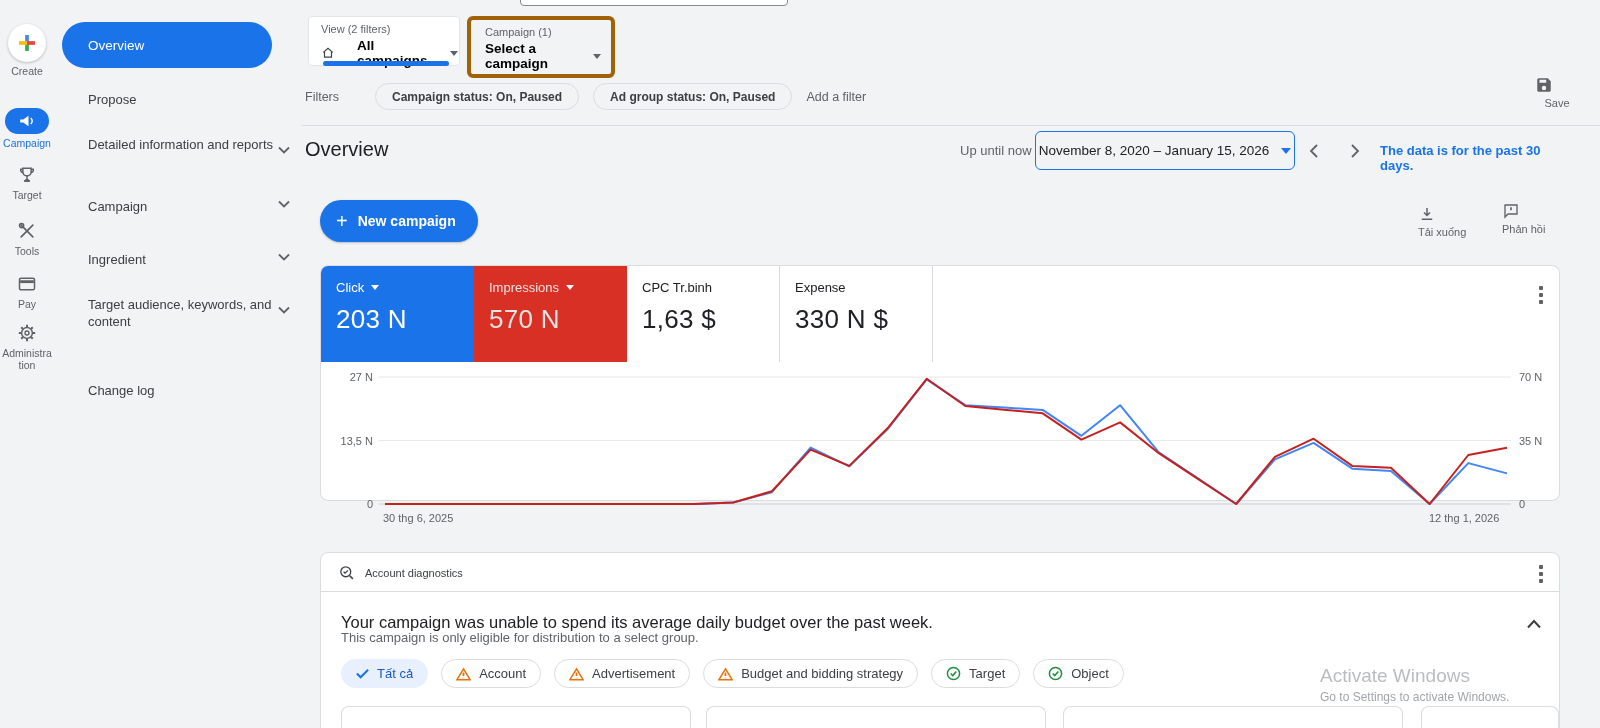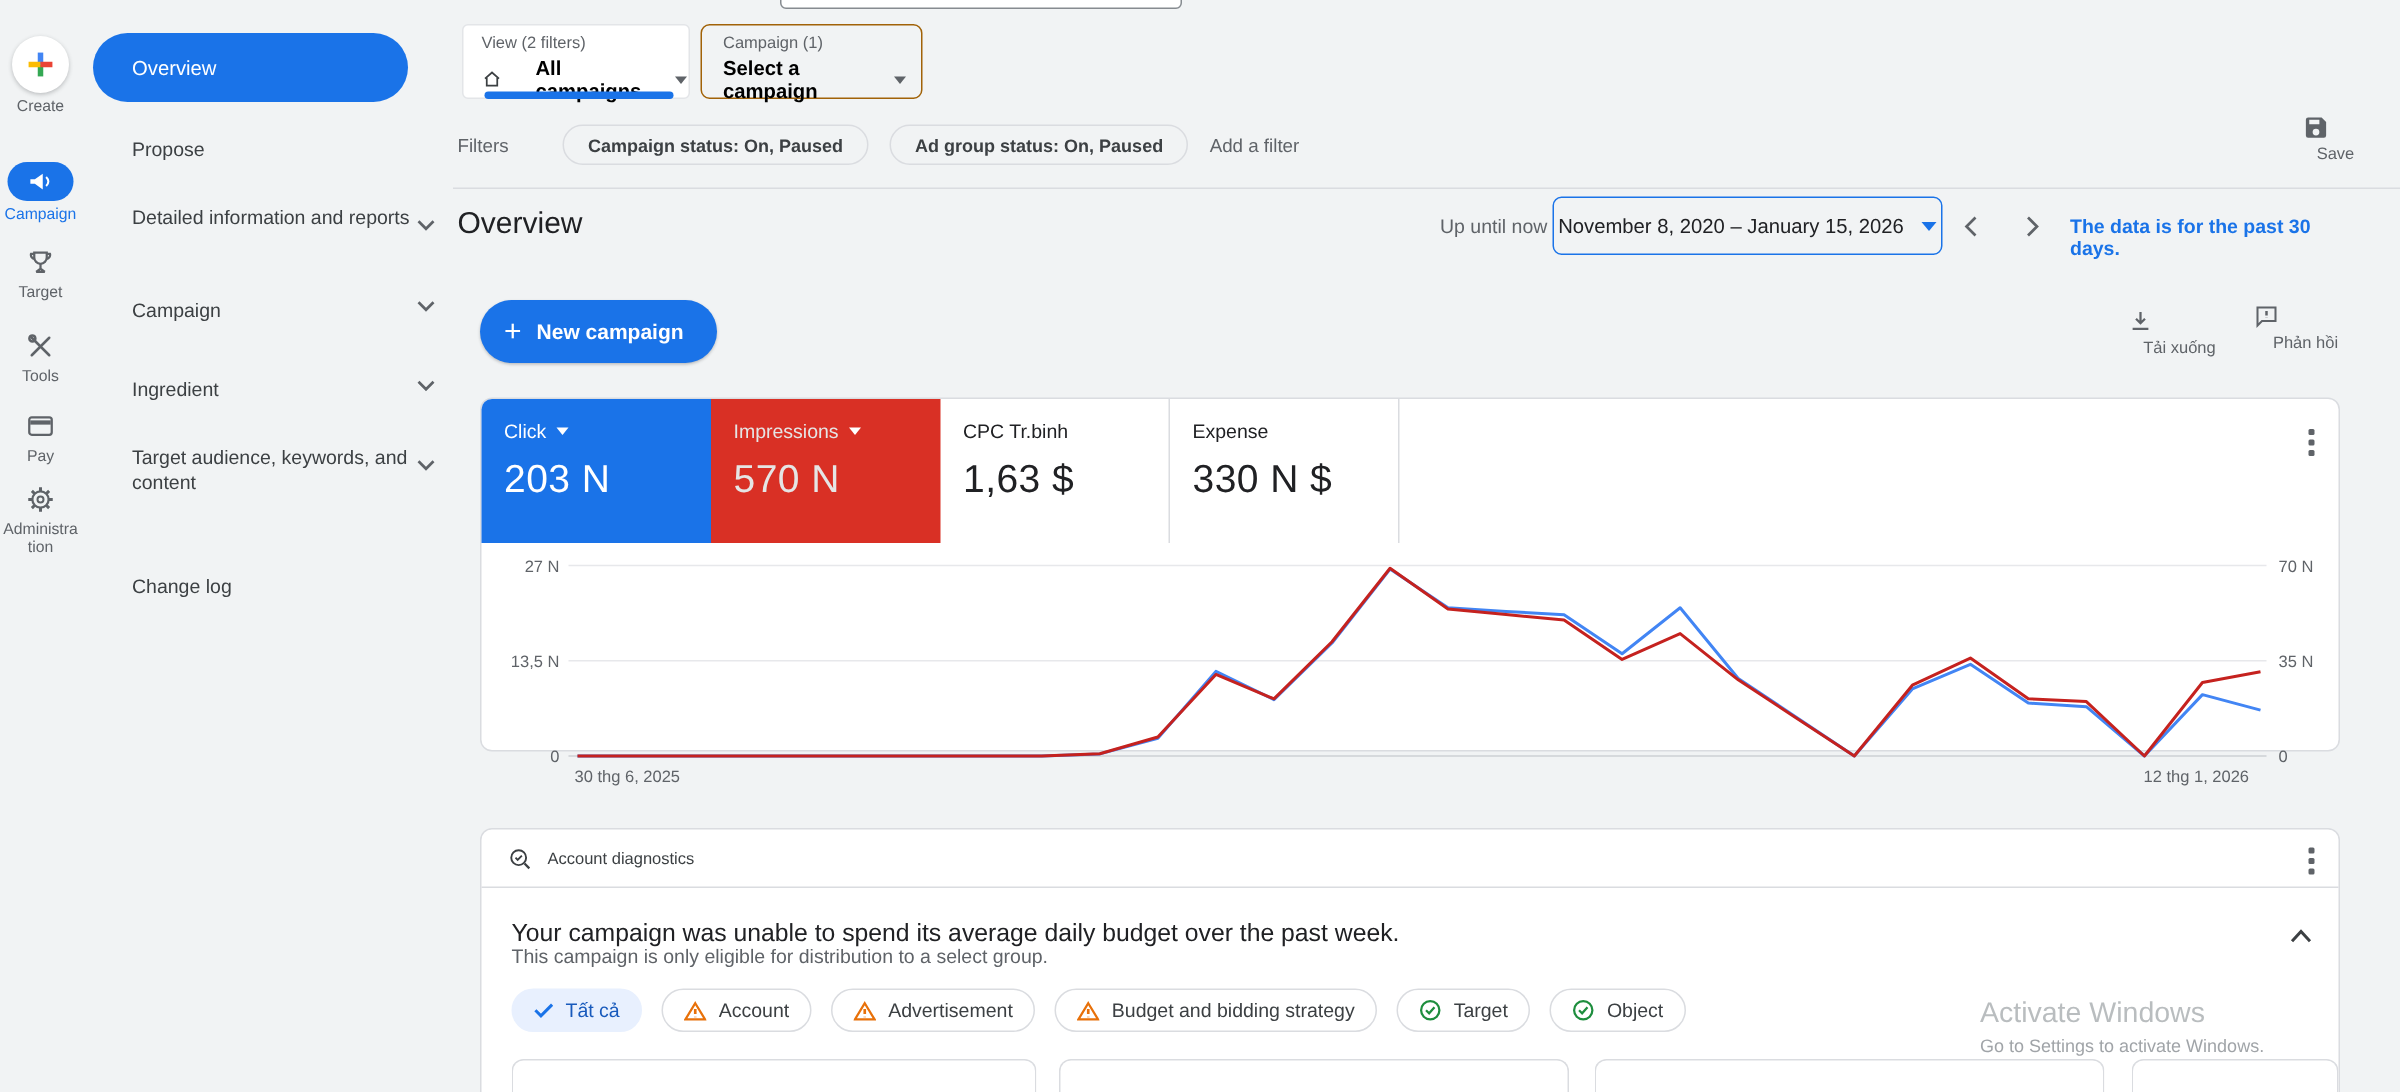--- a/index.html
+++ b/index.html
@@ -29,21 +29,21 @@
   
   .main { position:absolute; left:302px; top:0; width:1298px; height:728px; }
   .search-stub { position:absolute; left:218px; top:-18px; width:268px; height:24px;
                  background:#fff; border:1px solid #868b90; border-radius:4px; }
   .view-box { position:absolute; left:6px; top:16px; width:152px; height:50px; background:#fff;
               border-radius:4px; border:1px solid #e3e5e8; padding:6px 10px 0 12px; cursor:pointer; }
   .view-box::after { content:""; position:absolute; left:14px; right:10px; bottom:-1px; height:5px;
                      background:#1a73e8; border-radius:3px; }
   .drop-label { font-size:11px; color:#5f6368; }
   .drop-value-row { display:flex; align-items:center; gap:22px; margin-top:3px; font-size:13.5px; font-weight:700; color:#000000; }
-  .camp-box { position:absolute; left:165px; top:16px; width:148px; height:50px; border:1px solid #a16207;
+  .camp-box { position:absolute; left:165px; top:16px; width:148px; height:62px; border:4px solid #a16207;
               border-radius:6px; padding:6px 10px 0 14px; cursor:pointer; }
   .caret { width:0; height:0; border-left:4px solid transparent; border-right:4px solid transparent;
            border-top:5px solid #5f6368; display:inline-block; }
   .caret.white { border-top-color:#fff; }
   .caret.blue { border-left-width:5px; border-right-width:5px; border-top-width:6px; border-top-color:#1a73e8; }
   .caret.push { margin-left:auto; }
   .save-act { position:absolute; left:1233px; top:76px; width:44px; text-align:center; cursor:pointer; }
   .icon-label { font-size:11px; color:#5f6368; margin-top:3px; }
 
   .filters-row { position:absolute; left:3px; top:83px; display:flex; align-items:center; gap:14px; }
@@ -60,21 +60,21 @@
               font-size:13.5px; color:#202124; cursor:pointer; background:transparent; }
   .nav-arrow { position:absolute; top:139px; width:24px; height:24px; display:flex; align-items:center;
                justify-content:center; cursor:pointer; }
   .data-note { position:absolute; left:1078px; top:143px; width:180px; font-size:13px; color:#1a73e8;
                font-weight:700; cursor:pointer; }
 
   .new-campaign { position:absolute; left:18px; top:200px; height:42px; border-radius:21px; background:#1a73e8;
                   color:#fff; display:flex; align-items:center; gap:10px; padding:0 22px 0 16px;
                   font-size:14px; font-weight:700; cursor:pointer; box-shadow:0 1px 2px rgba(60,64,67,.3); }
   .plus-glyph { font-size:20px; font-weight:400; line-height:20px; }
-  .mini-act { position:absolute; width:70px; text-align:center; cursor:pointer; }
+  .mini-act { position:absolute; width:70px; text-align:left; cursor:pointer; }
 
   
   .card { position:absolute; left:18px; width:1240px; background:#fff; border:1px solid #dadce0; border-radius:8px; }
   .card1 { top:265px; height:236px; }
   .stats-row { display:flex; height:96px; }
   .stat-box { width:153px; padding:14px 0 0 15px; position:relative; cursor:pointer; }
   .stat-box.blue { background:#1a73e8; color:#fff; border-radius:7px 0 0 0; }
   .stat-box.red  { background:#d93025; color:#e5e5e5; }
   .stat-box.plain { color:#202124; border-right:1px solid #dadce0; }
   .stat-label-row { display:flex; align-items:center; gap:7px; font-size:13px; }

